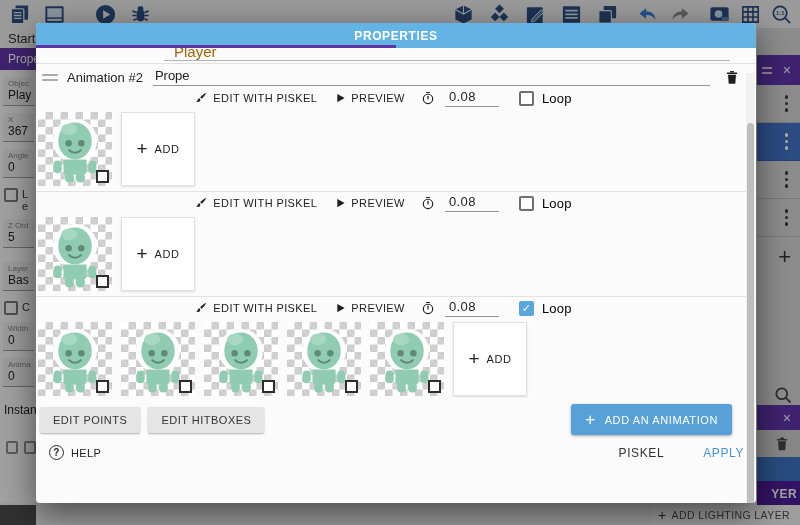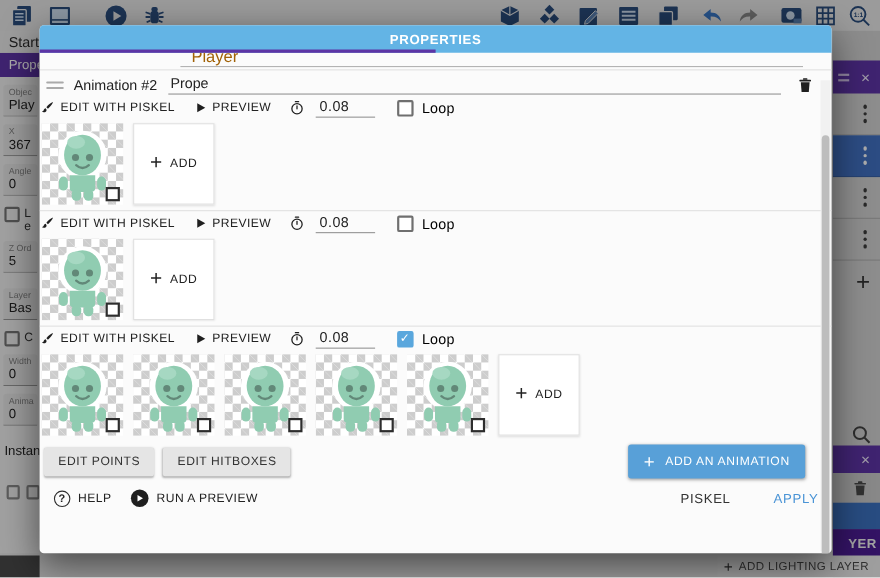--- a/index.html
+++ b/index.html
@@ -87,21 +87,21 @@
 
   .anim-header { display:flex; align-items:center; height:23px; padding:3px 16px 0 6px; }
   .drag-handle { width:16px; display:flex; flex-direction:column; gap:3px; margin-right:9px; flex:none; }
   .drag-handle i { display:block; height:2px; background:#aaa; border-radius:1px; }
   .anim-title { font-size:13px; color:#222; white-space:nowrap; }
   .anim-name { flex:1; margin-left:10px; border-bottom:1px solid #949494; font-size:13px;
     color:#222; padding:0 2px 2px 2px; }
   .trash-btn { width:16px; height:17px; margin-left:14px; flex:none; cursor:pointer; }
   .trash-btn svg { width:100%; height:100%; }
 
-  .anim-toolbar { display:flex; align-items:center; justify-content:flex-start; height:22px;
+  .anim-toolbar { display:flex; align-items:center; justify-content:center; height:22px;
     padding-right:26px; }
   .tb-item { display:flex; align-items:center; gap:5px; font-size:11px; letter-spacing:0.4px;
     color:#222; white-space:nowrap; }
   .ico-14 { width:14px; height:14px; display:inline-block; } .ico-14 svg{width:100%;height:100%;}
   .ico-12 { width:11px; height:12px; display:inline-block; } .ico-12 svg{width:100%;height:100%;}
   .gap16 { margin-left:16px; } .gap18 { margin-left:18px; }
   .time-input { width:54px; border-bottom:1px solid #949494; font-size:13px; color:#222;
     padding:0 2px 2px 4px; margin-left:5px; }
   .loop-box { width:15px; height:15px; border:2px solid #6f6f6f; border-radius:2px;
     background:#fff; margin-left:20px; display:flex; align-items:center; justify-content:center;
@@ -643,28 +643,20 @@
         <span class="plus">+</span>
         <span>ADD AN ANIMATION</span>
       </span>
     </div>
 
     <div class="dlg-footer">
       <span class="foot-item">
         <span class="help-circle">?</span>
         <span>HELP</span>
       </span>
-      <span class="foot-item">
-        <span class="run-circle">
-          <svg viewBox="0 0 24 24" fill="#fff">
-              <path d="M6 3l15 9-15 9z"></path>
-            </svg>
-        </span>
-        <span>RUN A PREVIEW</span>
-      </span>
       <span class="spacer"></span>
       <span class="cancel-btn">PISKEL</span>
       <span class="apply-btn">APPLY</span>
     </div>
 
     <div class="dlg-scroll">
       <div class="dlg-thumb"></div>
     </div>
   </div>
 </div>

